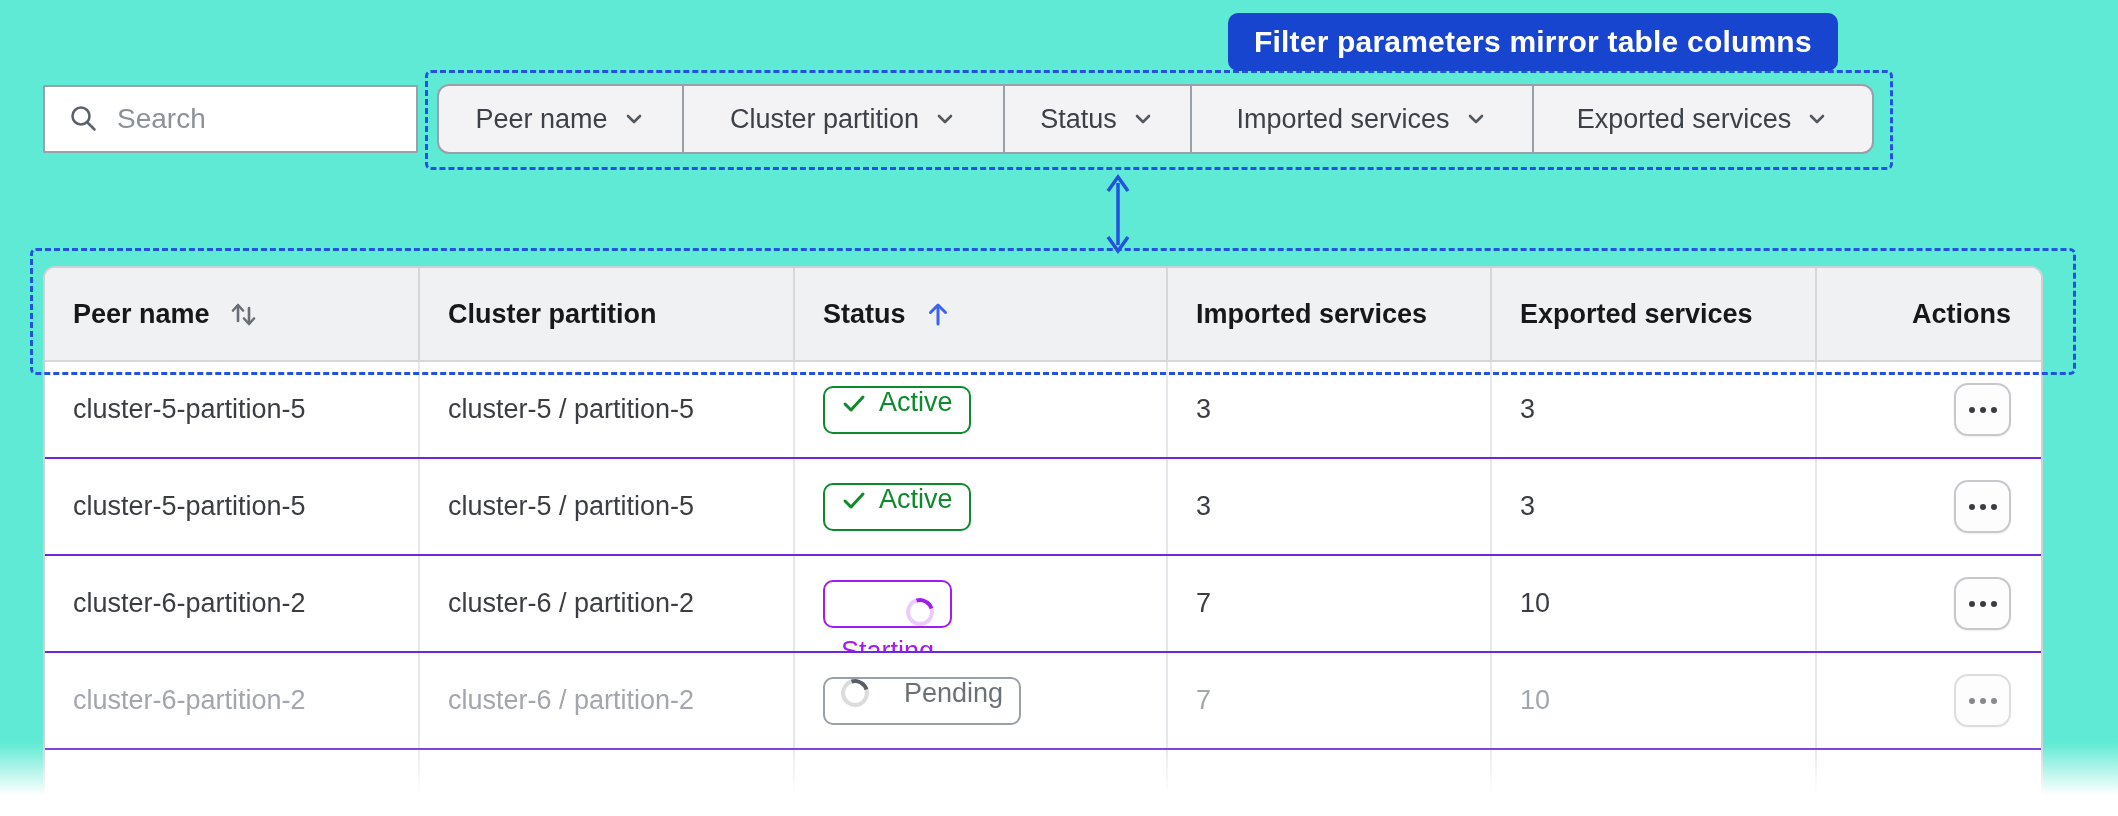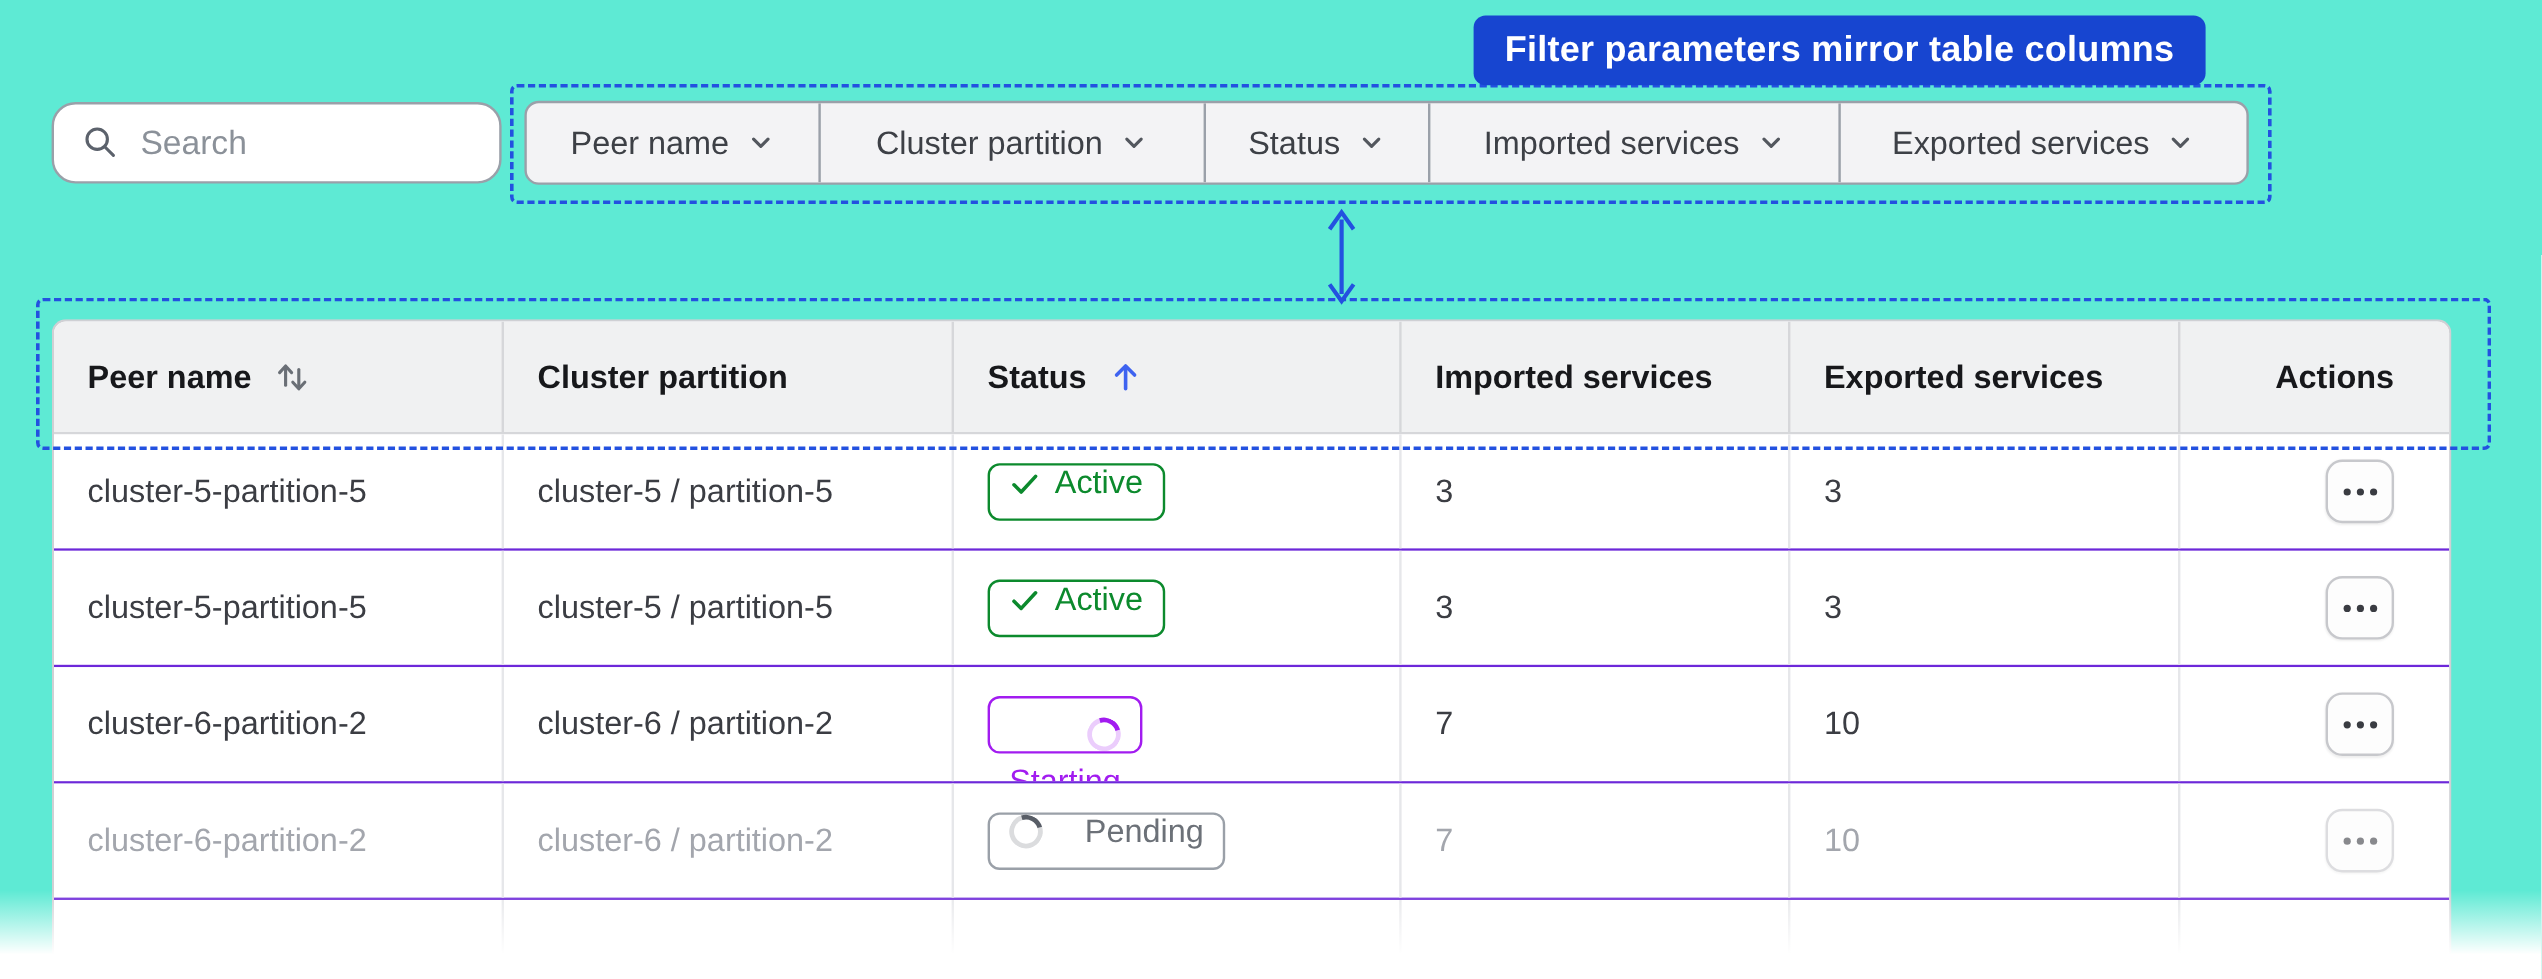--- a/index.html
+++ b/index.html
@@ -15,21 +15,21 @@
     color:#fff; font-size:30px; font-weight:700; letter-spacing:.2px; z-index:6;
   }
   .dash-box { position:absolute; border:3px dashed #2351e0; border-radius:6px; z-index:5; pointer-events:none; }
   .dash-filters { left:425px; top:70px; width:1468px; height:100px; }
   .dash-table   { left:30px;  top:248px; width:2046px; height:127px; }
   .link-arrow { position:absolute; left:1100px; top:171px; z-index:5; }
 
   
   .searchbox {
     position:absolute; left:43px; top:85px; width:375px; height:68px;
-    border:2px solid #9aa0a9; border-radius:20px; background:#fff;
+    border:2px solid #9aa0a9; border-radius:1px; background:#fff;
     display:flex; align-items:center; gap:16px; padding:0 10px 0 22px;
   }
   .searchbox input {
     border:none; outline:none; flex:1; font-size:28px; color:#3f434b;
     font-family:"Liberation Sans", sans-serif; background:transparent; min-width:0;
   }
   .searchbox input::placeholder { color:#8b9199; }
 
   .filter-group {
     position:absolute; left:437px; top:84px; width:1437px; height:70px;
@@ -62,21 +62,21 @@
   .t-body-row.partial { height:70px; border-bottom:none; }
   .t-cell {
     display:flex; align-items:center; gap:16px;
     padding-left:28px; font-size:27px; color:#3b3d43; overflow:hidden; white-space:nowrap;
   }
   .t-head .t-cell { font-weight:700; color:#17181b; }
   .t-cell + .t-cell { border-left:2px solid #e6e7ea; }
   .t-head .t-cell + .t-cell { border-left:2px solid #d6d7da; }
   .c-0 { width:373px; } .c-1 { width:375px; } .c-2 { width:373px; }
   .c-3 { width:324px; } .c-4 { width:325px; }
-  .c-5 { flex:1; justify-content:flex-end; padding-right:46px; padding-left:0; }
+  .c-5 { flex:1; justify-content:flex-end; padding-right:30px; padding-left:0; }
   .row-muted .t-cell { color:#a3a6ad; }
   .row-muted .dots-btn { opacity:.6; }
 
   
   .badge {
     display:inline-flex; align-items:flex-end; gap:12px; height:48px;
     padding:16px 16px; border-radius:10px; border:2px solid; background:#fff;
     font-size:27px; font-weight:500; line-height:1;
   }
   .badge-active   { color:#0c8a2d; border-color:#0c8a2d; }

